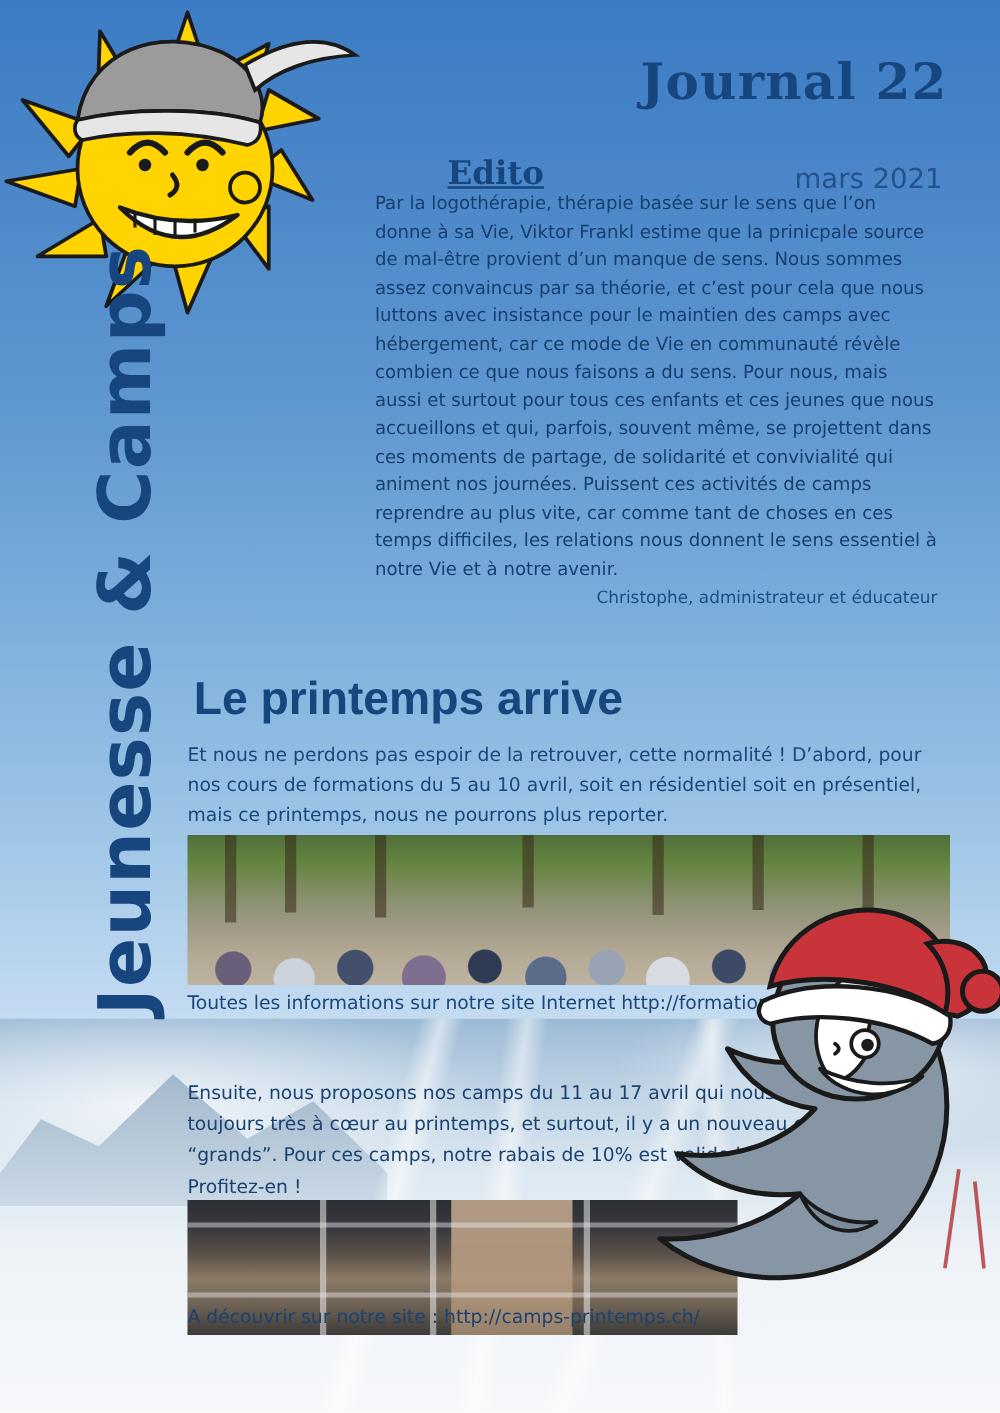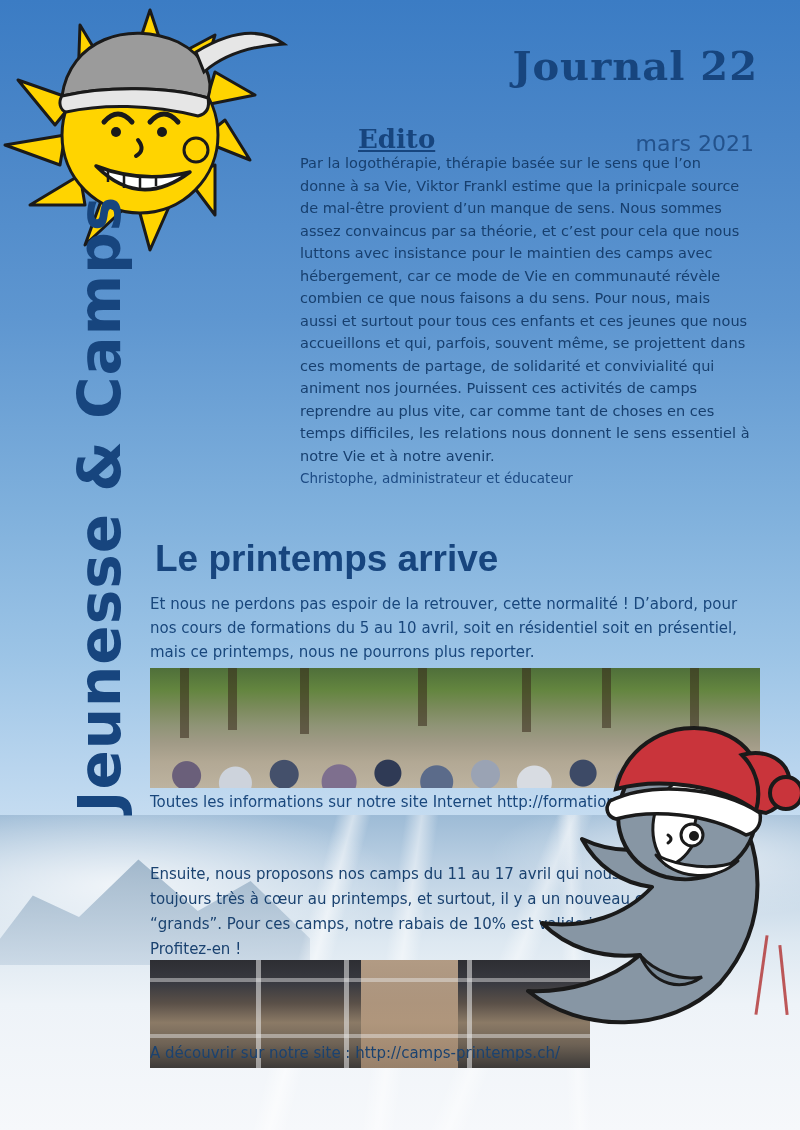--- a/index.html
+++ b/index.html
@@ -128,21 +128,21 @@
     line-height: 22.5px;
     color: #173f6e;
   }
   .edito-sign {
     position: absolute;
     left: 300px;
     top: 470px;
     width: 450px;
     font-size: 13.5px;
     color: #1d4b84;
-    text-align: left;
+    text-align: right;
   }
 
   
   .sec-title {
     position: absolute;
     left: 155px;
     top: 538px;
     font-family: Liberation Sans, sans-serif;
     font-weight: bold;
     font-size: 37px;

